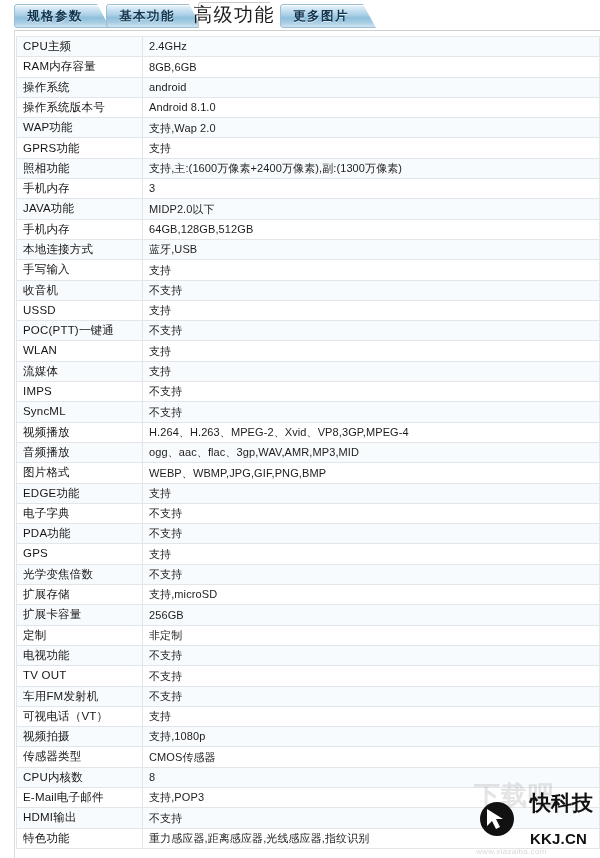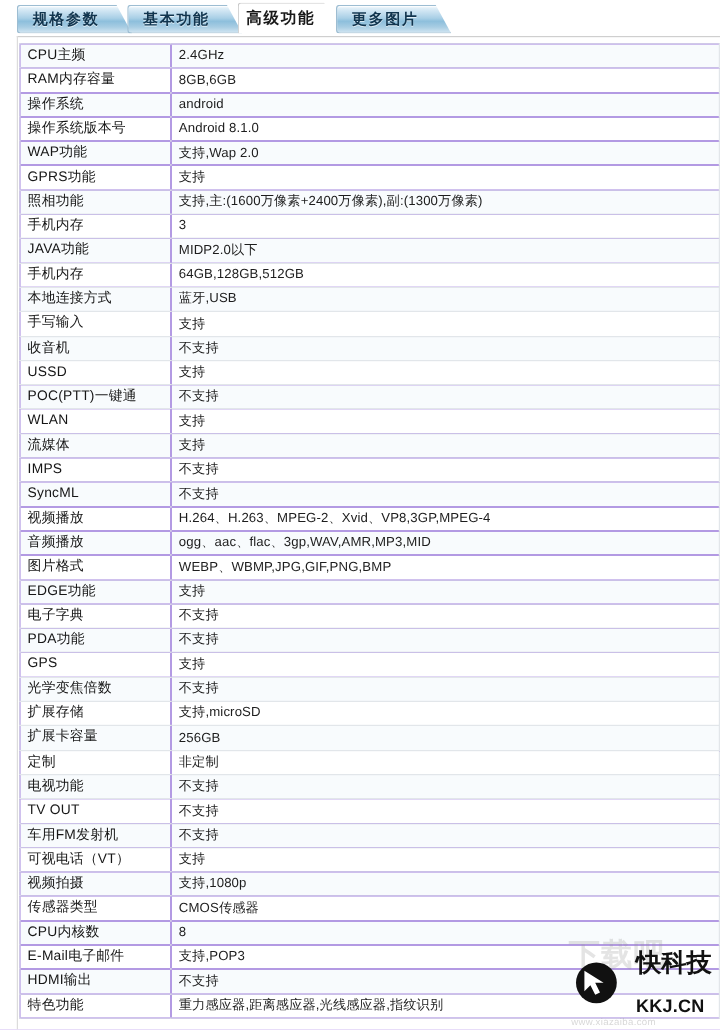--- a/index.html
+++ b/index.html
@@ -70,33 +70,33 @@
   }
   .tab.active .tab-skew {
     background: #ffffff;
     border: 1px solid #c9c9c9;
     border-bottom: none;
     border-radius: 3px 0 0 0;
     clip-path: polygon(0 0, calc(100% - 14px) 0, 100% 100%, 0 100%);
   }
   .tab.active .tab-label {
     color: #1a1a1a;
-    font-weight: 700;
-    font-size: 13px;
+    font-weight: 400;
+    font-size: 19px;
   }
 
   
   #spec-table {
     position: absolute;
     left: 16px;
     top: 36px;
     width: 584px;
     border-collapse: collapse;
     table-layout: fixed;
-    background: #6d28d9;
+    background: #fdba74;
   }
   #spec-table tr { height: 20.3px; }
   #spec-table td {
     border: 1px solid #e2e6ea;
     padding: 0 0 0 6px;
     vertical-align: middle;
     line-height: 1.15;
     white-space: nowrap;
     overflow: hidden;
   }

